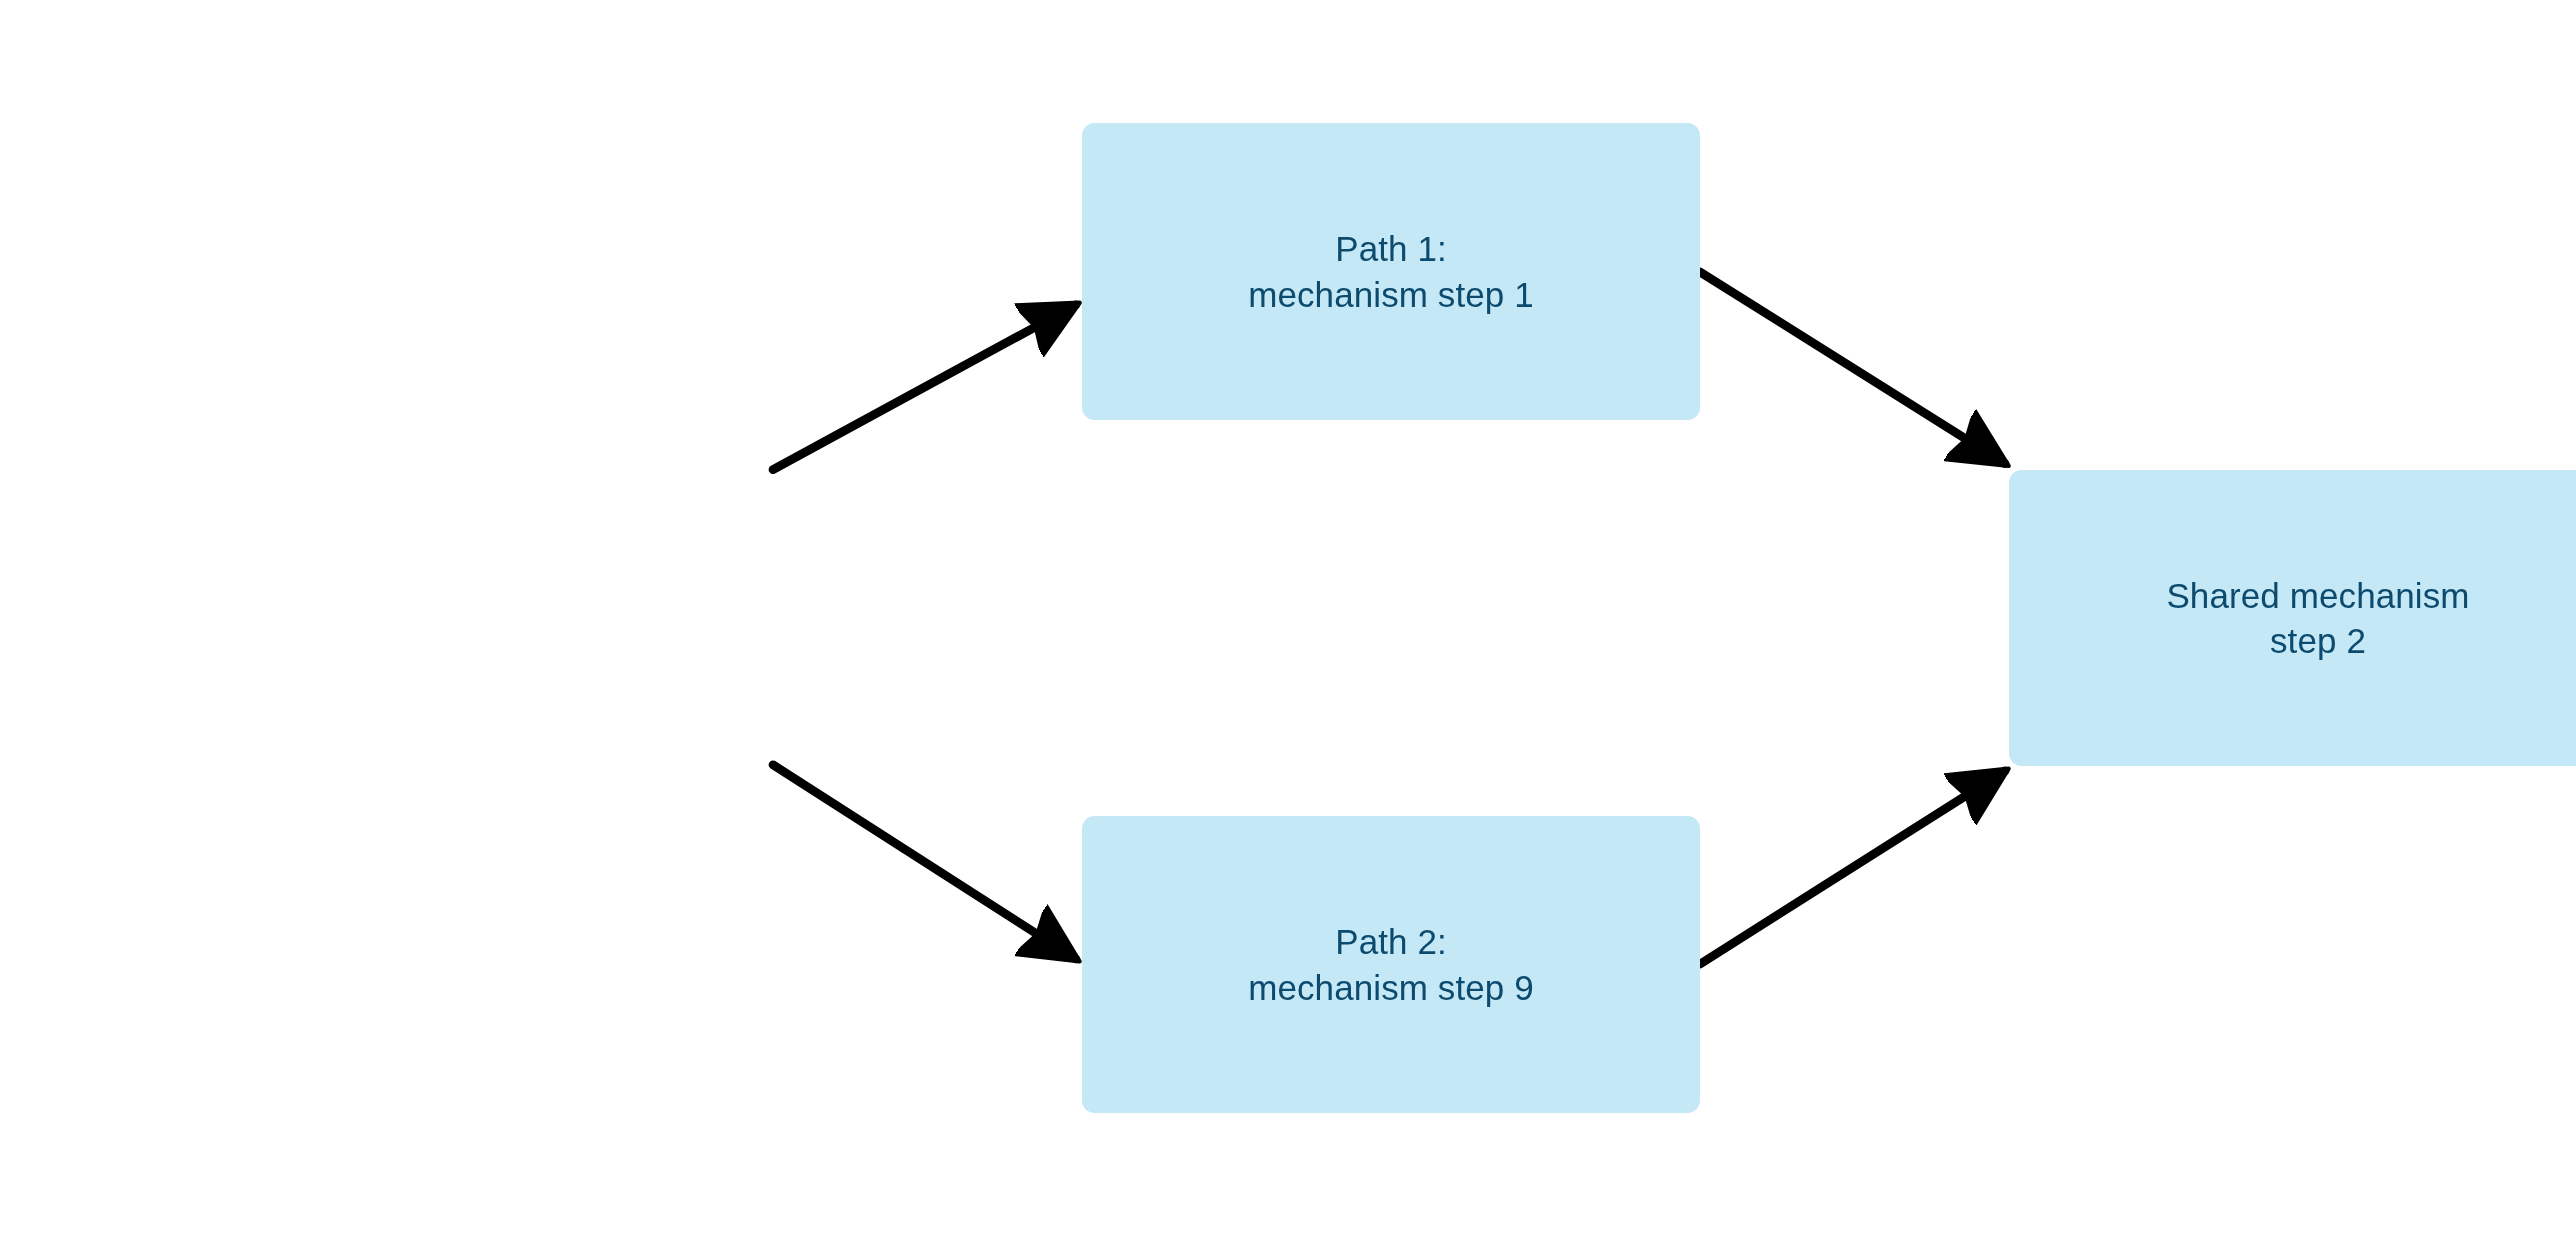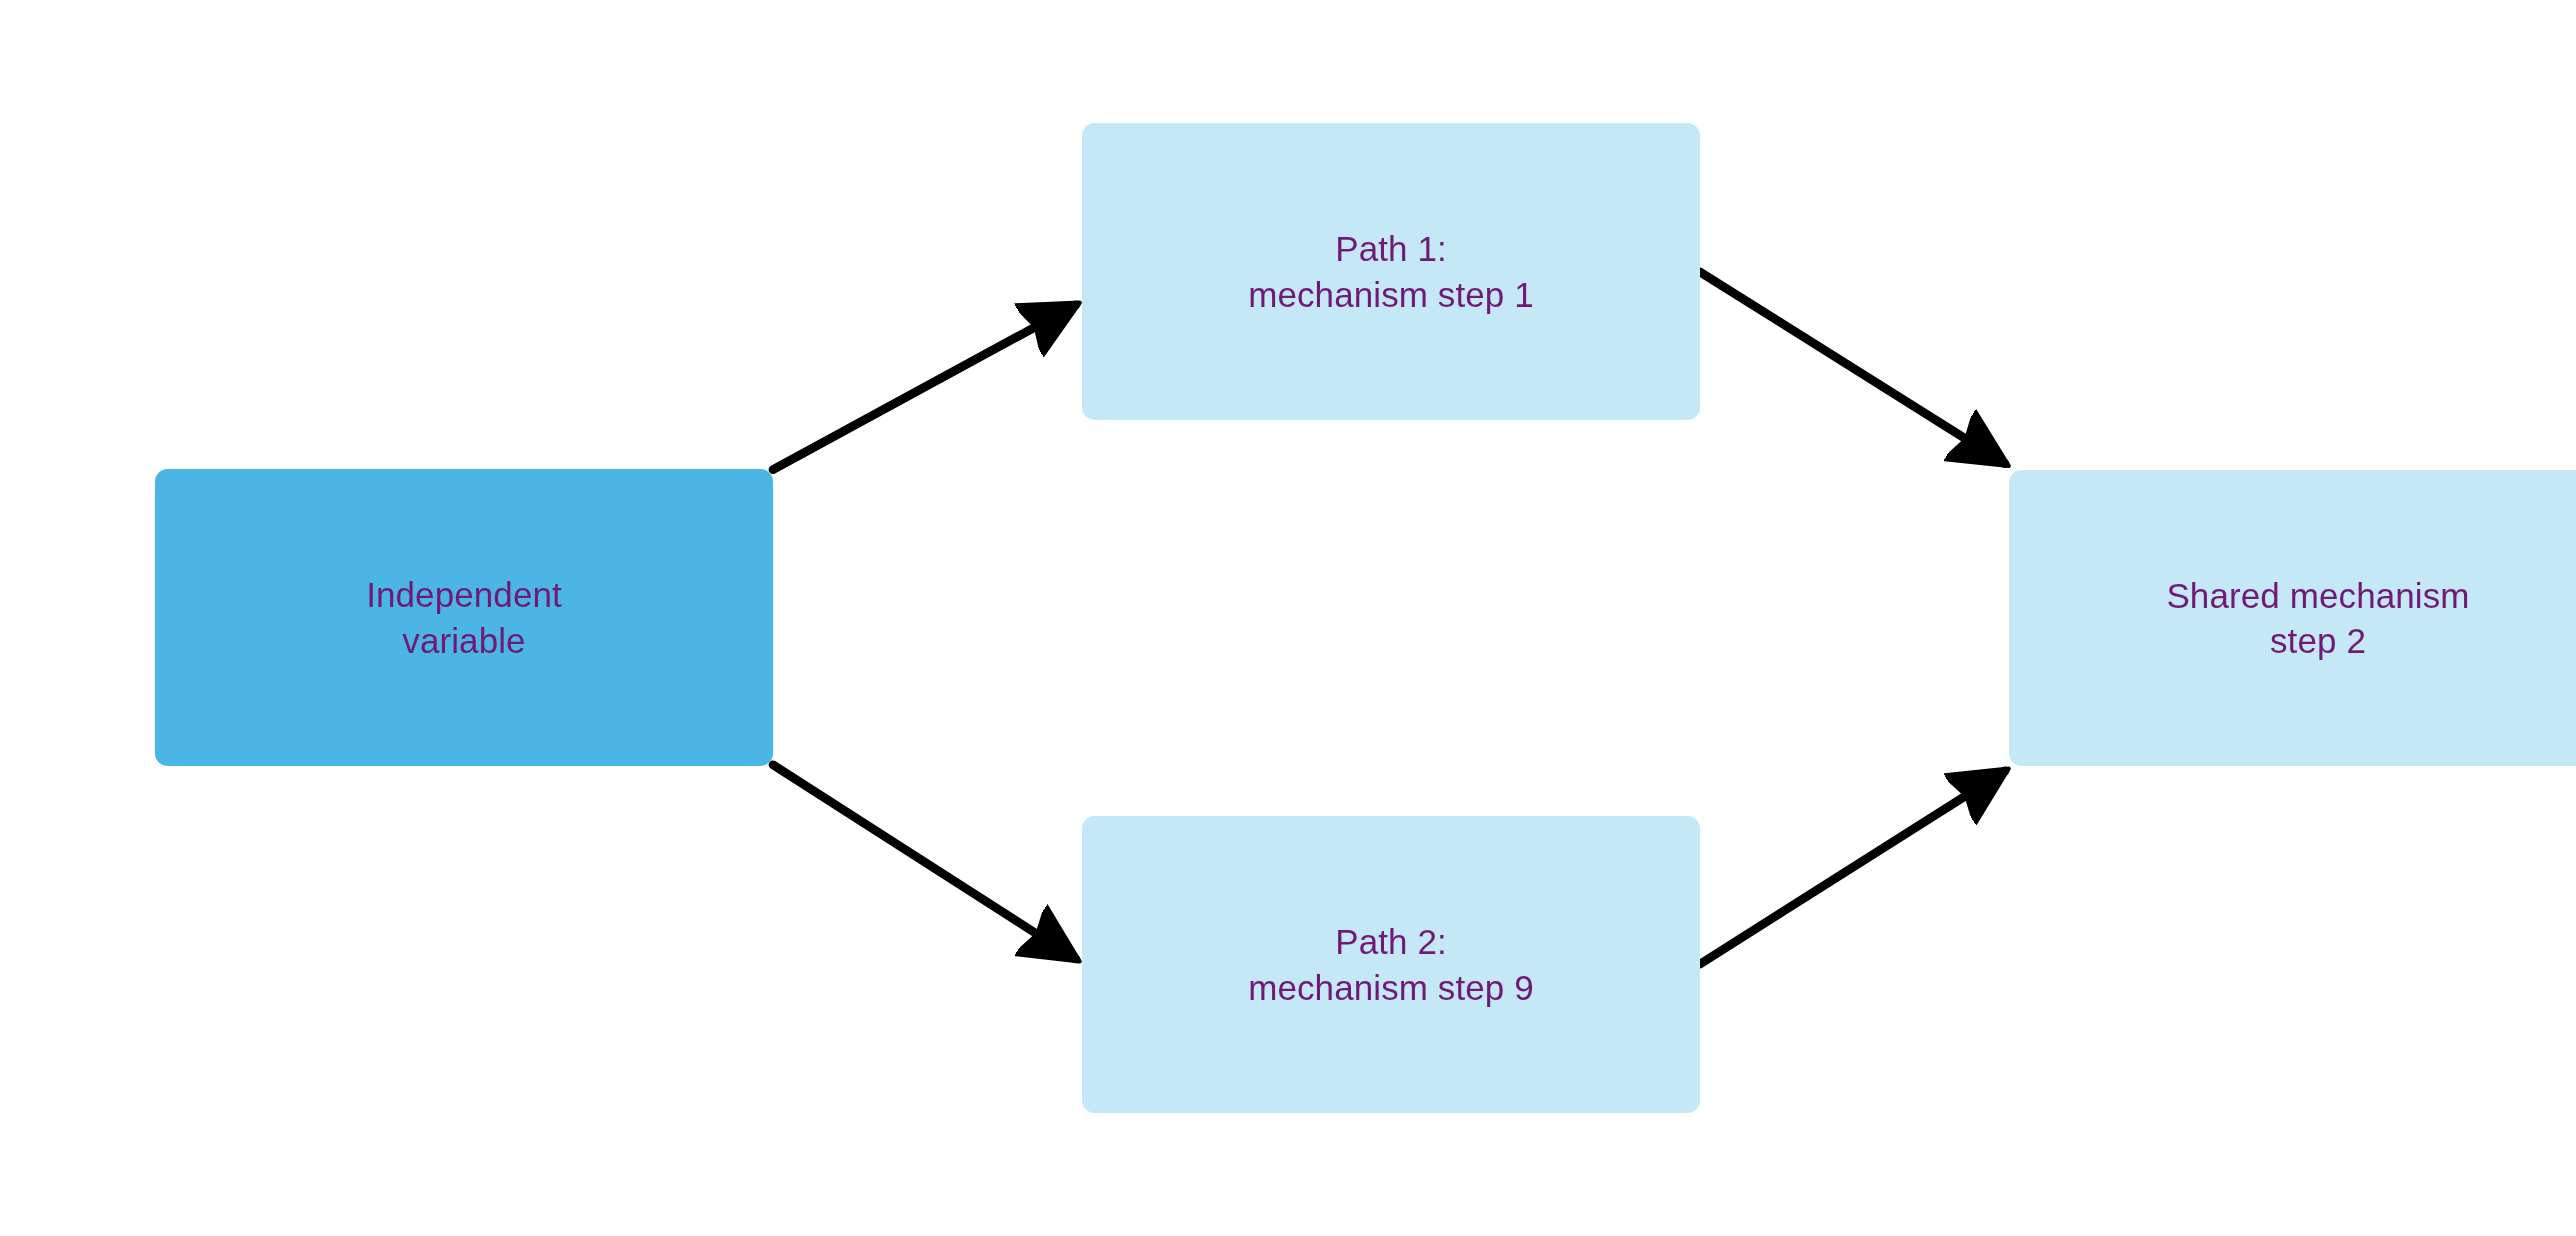--- a/index.html
+++ b/index.html
@@ -29,21 +29,21 @@
     overflow: visible;
   }
   .node {
     position: absolute;
     box-sizing: border-box;
     border-radius: 12.4px;
     display: flex;
     align-items: center;
     justify-content: center;
     text-align: center;
-    color: #701a75;
+    color: #0c4a6e;
     font-size: 35px;
     line-height: 1.30;
     letter-spacing: 0.1px;
     white-space: pre-line;
     padding: 5.2px 20.6px;
   }
   .node-primary { background: #4BB6E6; }
   .node-secondary { background: #C5E8F7; }
 
   
@@ -70,24 +70,20 @@
 
     <line x1="1500" y1="1485" x2="2088" y2="1862" stroke="#000000" stroke-width="17" stroke-linecap="round" marker-end="url(#arrow)"></line>
 
     <line x1="3300" y1="528" x2="3892" y2="900" stroke="#000000" stroke-width="17" stroke-linecap="round" marker-end="url(#arrow)"></line>
 
     <line x1="3300" y1="1872" x2="3892" y2="1497" stroke="#000000" stroke-width="17" stroke-linecap="round" marker-end="url(#arrow)"></line>
 
     <line x1="5092" y1="1198" x2="5690" y2="1198" stroke="#000000" stroke-width="17" stroke-linecap="round" marker-end="url(#arrow)"></line>
   </svg>
 
-  <div class="node node-primary n-independent">
-    <span class="node-label">Independent
-variable</span>
-  </div>
 
   <div class="node node-secondary n-path1">
     <span class="node-label">Path 1:
 mechanism step 1</span>
   </div>
 
   <div class="node node-secondary n-path2">
     <span class="node-label">Path 2:
 mechanism step 9</span>
   </div>

